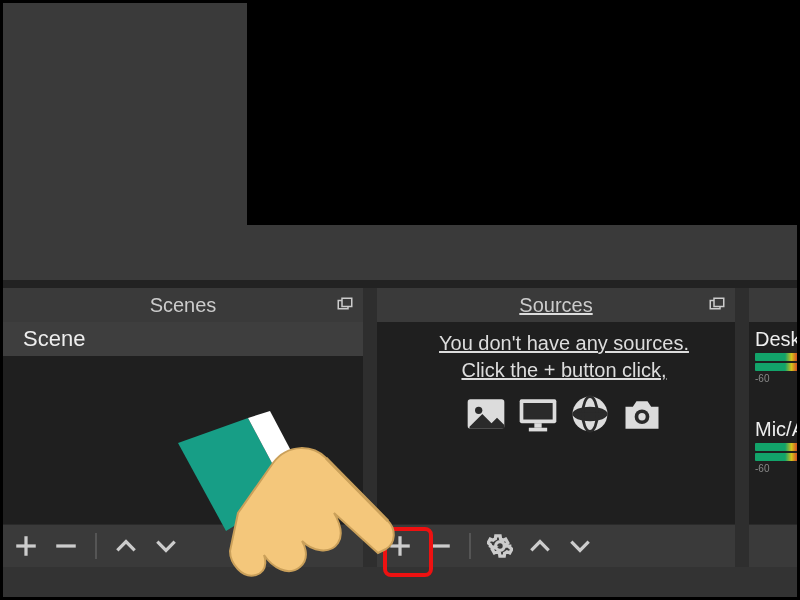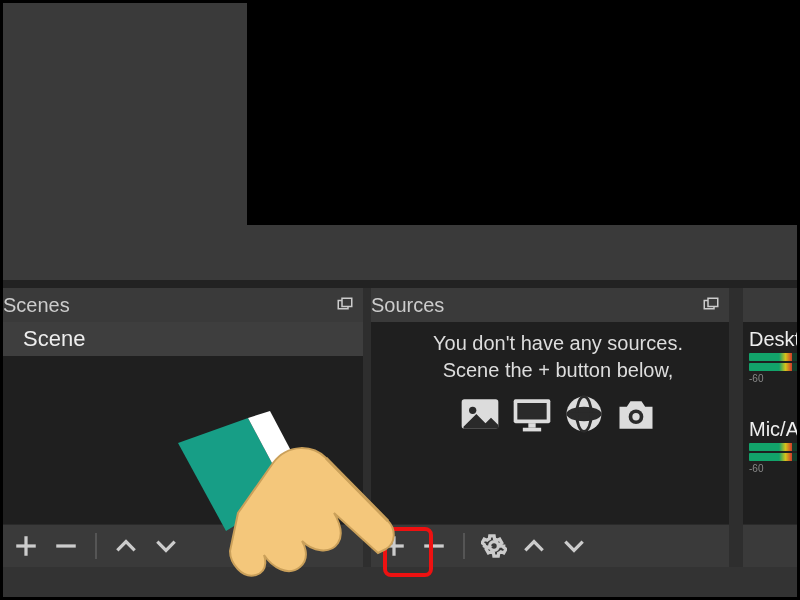--- a/index.html
+++ b/index.html
@@ -24,24 +24,24 @@
   }
   
   .panels{
     position:absolute;left:0;right:0;top:285px;bottom:30px;
     display:flex;gap:8px;padding:0 0 0 0;
   }
   .panel{
     background:#2a2a2a;display:flex;flex-direction:column;position:relative;
   }
   .panel-scenes{flex:0 0 360px;}
-  .panel-sources{flex:0 0 358px;}
+  .panel-sources{flex:0 0 358px;margin-left:6px;text-decoration:underline;}
   .panel-mixer{flex:1;margin-left:6px;}
   .panel-header{
-    height:34px;background:#3a3a3a;display:flex;align-items:center;
+    height:34px;background:#3a3a3a;display:flex;align-items:center;justify-content:center;
     position:relative;font-size:20px;color:#ccc;
   }
   .dock-btn{
     position:absolute;right:6px;top:5px;width:24px;height:24px;color:#ccc;
     display:flex;align-items:center;justify-content:center;cursor:pointer;
   }
   .dock-btn svg{width:18px;height:18px;}
   .panel-body{
     flex:1;background:#1f1f1f;overflow:hidden;position:relative;
   }
@@ -147,21 +147,21 @@
         <span class="dock-btn">
           <svg viewBox="0 0 24 24">
               <rect x="3" y="6" width="13" height="11" fill="none" stroke="#ccc" stroke-width="2"></rect>
               <rect x="8" y="3" width="13" height="11" fill="#3a3a3a" stroke="#ccc" stroke-width="2"></rect>
             </svg>
         </span>
       </div>
       <div class="panel-body">
         <div class="sources-empty">
           <div>You don't have any sources.</div>
-          <div>Scene the + button below,</div>
+          <div>Click the + button click,</div>
           <div class="sources-icons">
             <svg viewBox="0 0 48 48">
                 <rect x="4" y="8" width="40" height="32" rx="3"></rect>
                 <circle cx="16" cy="20" r="4" fill="#2a2a2a"></circle>
                 <path d="M6 38 L20 24 L30 34 L36 28 L44 36 L44 40 L6 40 Z" fill="#2a2a2a"></path>
               </svg>
             <svg viewBox="0 0 48 48">
                 <rect x="4" y="8" width="40" height="26" rx="2"></rect>
                 <rect x="8" y="12" width="32" height="18" fill="#2a2a2a"></rect>
                 <rect x="20" y="34" width="8" height="5"></rect>

